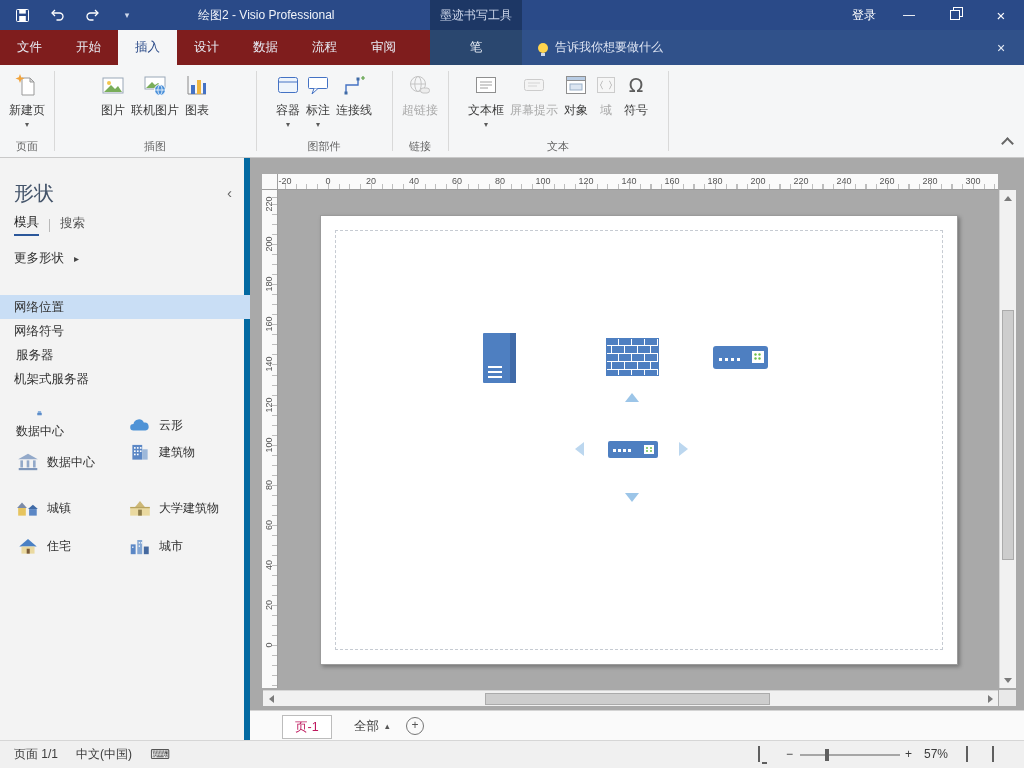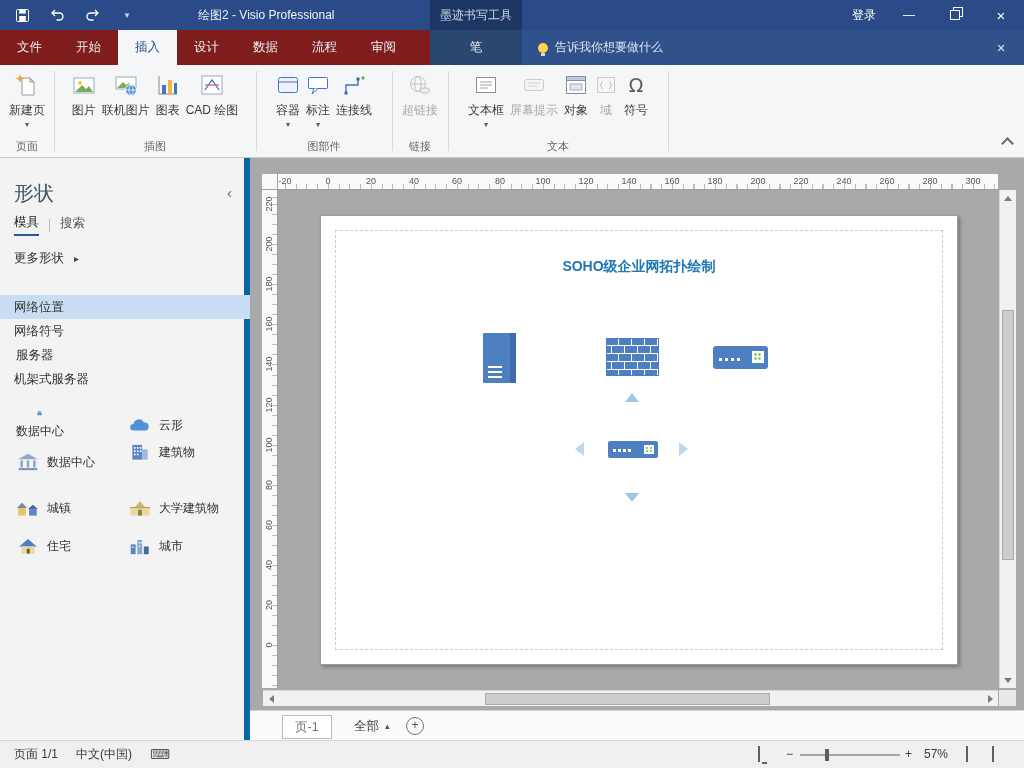--- a/index.html
+++ b/index.html
@@ -99,21 +99,21 @@
   .arr{width:0;height:0;}
   .arr-up{border-left:4px solid transparent;border-right:4px solid transparent;border-bottom:5px solid #7a7a7a;}
   .arr-down{border-left:4px solid transparent;border-right:4px solid transparent;border-top:5px solid #7a7a7a;}
   .arr-left{border-top:4px solid transparent;border-bottom:4px solid transparent;border-right:5px solid #7a7a7a;}
   .arr-right{border-top:4px solid transparent;border-bottom:4px solid transparent;border-left:5px solid #7a7a7a;}
   .vthumb{position:absolute;left:2px;width:12px;background:#cdcdcd;border:1px solid #ababab;box-sizing:border-box;cursor:grab;}
   .hthumb{position:absolute;top:2px;height:12px;background:#cdcdcd;border:1px solid #ababab;box-sizing:border-box;cursor:grab;}
   
   .pagebar{position:absolute;left:250px;top:710px;width:774px;height:30px;background:#fafafa;border-top:1px solid #d4d4d4;box-sizing:border-box;}
   .pagetab{position:absolute;left:32px;top:4px;height:22px;line-height:22px;padding:0 12px;background:#fff;
-           border:1px solid #bcbcbc;color:#737373;font-size:12.5px;cursor:pointer;}
+           border:1px solid #bcbcbc;color:#be185d;font-size:12.5px;cursor:pointer;}
   .allpages{position:absolute;left:104px;top:4px;height:22px;line-height:22px;display:flex;align-items:center;gap:6px;
             color:#3c3c3c;font-size:12.5px;cursor:pointer;}
   .allpages .upt{font-size:9px;color:#555;}
   .addpage{position:absolute;left:156px;top:6px;width:16px;height:16px;border:1px solid #767676;border-radius:50%;
            text-align:center;line-height:15px;font-size:12px;color:#555;cursor:pointer;}
   
   .statusbar{position:absolute;left:0;top:740px;width:1024px;height:28px;background:#f0f0f0;border-top:1px solid #d6d6d6;box-sizing:border-box;}
   .sb-item{position:absolute;top:0;height:27px;line-height:27px;font-size:12px;color:#3c3c3c;cursor:pointer;}
   .kbd{font-family:"DejaVu Sans",sans-serif;font-size:14px;color:#555;}
   .monitor{position:relative;width:13px;height:9px;border:1px solid #5f5f5f;margin-top:8px;}
@@ -229,30 +229,20 @@
           <span class="ricon">
             <svg width="24" height="24" viewBox="0 0 24 24">
               <path d="M3 3v18h18" stroke="#8a8a8a" fill="none"></path>
               <rect x="6" y="12" width="4" height="9" fill="#4472c4"></rect>
               <rect x="12" y="7" width="4" height="14" fill="#f0b63e"></rect>
               <rect x="18" y="10" width="3" height="11" fill="#4472c4"></rect>
             </svg>
           </span>
           <span class="rlabel">图表</span>
         </div>
-        <div class="rbtn">
-          <span class="ricon">
-            <svg width="24" height="24" viewBox="0 0 24 24">
-              <rect x="2" y="3" width="20" height="18" fill="#fff" stroke="#9aa7b8"></rect>
-              <path d="M5 17L12 7l7 10" stroke="#4472c4" fill="none" stroke-width="1.3"></path>
-              <path d="M5 12h14" stroke="#d05c5c" stroke-width="1.2"></path>
-            </svg>
-          </span>
-          <span class="rlabel">CAD 绘图</span>
-        </div>
       </div>
       <div class="glabel">插图</div>
     </div>
     <div class="rsep" style="left:256px;"></div>
 
     <div class="rgroup" style="left:258px;width:132px;">
       <div class="rbtns">
         <div class="rbtn">
           <span class="ricon">
             <svg width="24" height="24" viewBox="0 0 24 24">
@@ -489,21 +479,20 @@
         <span class="vrnum" style="top: 250px;">100</span>
         <span class="vrnum" style="top: 290px;">80</span>
         <span class="vrnum" style="top: 330px;">60</span>
         <span class="vrnum" style="top: 370px;">40</span>
         <span class="vrnum" style="top: 410px;">20</span>
         <span class="vrnum" style="top: 450px;">0</span>
       </div>
 
     <div class="page">
       <div class="page-margin"></div>
-      <div class="draw-title">SOHO级企业网拓扑绘制</div>
 
       <div class="vshape" style="left:162px;top:117px;">
         <svg width="33" height="50" viewBox="0 0 33 50">
           <rect width="33" height="50" rx="1" fill="#4e7fc1"></rect>
           <rect x="27" width="6" height="50" fill="#416ba8"></rect>
           <rect x="5" y="33" width="14" height="2" fill="#fff"></rect>
           <rect x="5" y="38" width="14" height="2" fill="#fff"></rect>
           <rect x="5" y="43" width="14" height="2" fill="#fff"></rect>
         </svg>
       </div>

